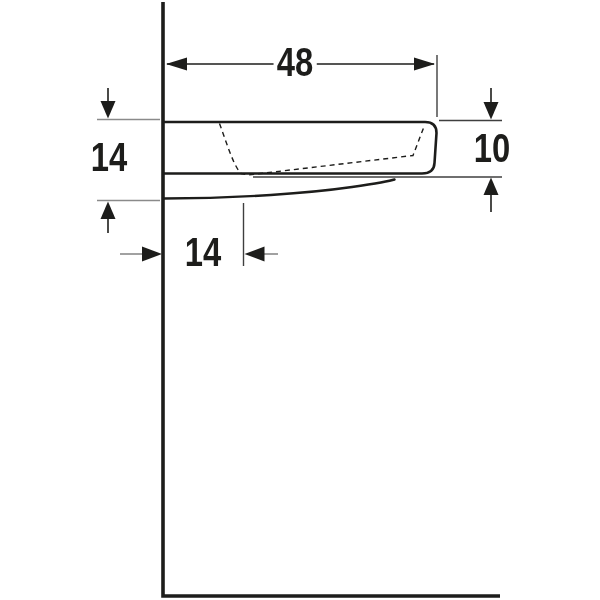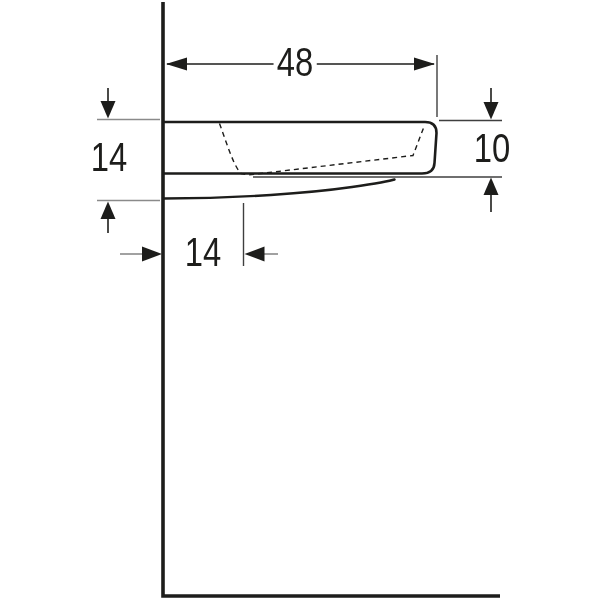--- a/index.html
+++ b/index.html
@@ -7,20 +7,21 @@
     padding: 0;
     background: #ffffff;
     font-family: "Liberation Sans", sans-serif;
   }
   .stage {
     position: relative;
     width: 600px;
     height: 600px;
     background: #ffffff;
     overflow: hidden;
+    font-weight: bold;
   }
   .stage svg {
     position: absolute;
     left: 0;
     top: 0;
   }
   .dim-label {
     position: absolute;
     transform: translate(-50%, -53%) scaleX(0.8);
     font-size: 41px;

